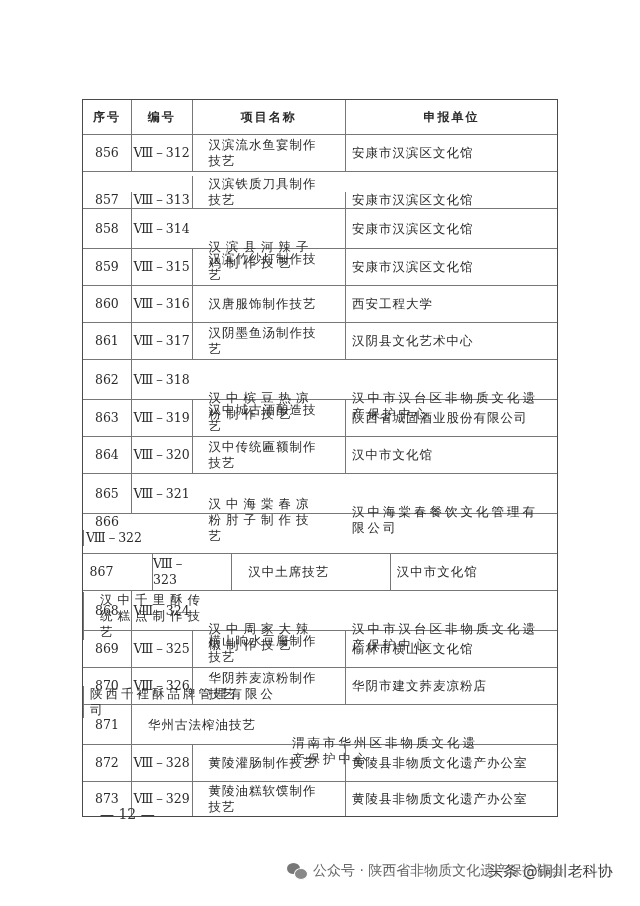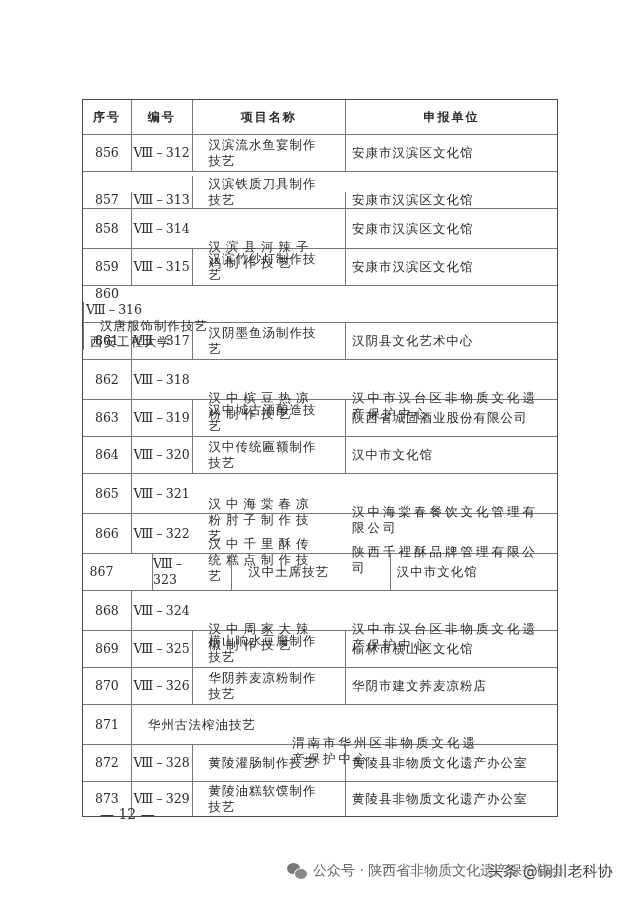--- a/index.html
+++ b/index.html
@@ -69,21 +69,21 @@
         <div class="cell c2">Ⅷ－314</div>
         <div class="cell c3 wrap">汉滨县河辣子鸡制作技艺</div>
         <div class="cell c4">安康市汉滨区文化馆</div>
       </div>
       <div class="row" style="height: 37px;">
         <div class="cell c1">859</div>
         <div class="cell c2">Ⅷ－315</div>
         <div class="cell c3">汉滨竹纱灯制作技艺</div>
         <div class="cell c4">安康市汉滨区文化馆</div>
       </div>
-      <div class="row" style="height: 37px; flex-direction: column;">
+      <div class="row" style="height: 37px;">
         <div class="cell c1">860</div>
         <div class="cell c2">Ⅷ－316</div>
         <div class="cell c3">汉唐服饰制作技艺</div>
         <div class="cell c4">西安工程大学</div>
       </div>
       <div class="row" style="height: 37px;">
         <div class="cell c1">861</div>
         <div class="cell c2">Ⅷ－317</div>
         <div class="cell c3">汉阴墨鱼汤制作技艺</div>
         <div class="cell c4">汉阴县文化艺术中心</div>
@@ -105,21 +105,21 @@
         <div class="cell c2">Ⅷ－320</div>
         <div class="cell c3">汉中传统匾额制作技艺</div>
         <div class="cell c4">汉中市文化馆</div>
       </div>
       <div class="row" style="height: 40px;">
         <div class="cell c1">865</div>
         <div class="cell c2">Ⅷ－321</div>
         <div class="cell c3 wrap">汉中海棠春凉粉肘子制作技艺</div>
         <div class="cell c4 wrap">汉中海棠春餐饮文化管理有限公司</div>
       </div>
-      <div class="row" style="height: 40px;">
+      <div class="row" style="height: 40px; flex-direction: column;">
         <div class="cell c1">866</div>
         <div class="cell c2">Ⅷ－322</div>
         <div class="cell c3 wrap">汉中千里酥传统糕点制作技艺</div>
         <div class="cell c4 wrap">陕西千裡酥品牌管理有限公司</div>
       </div>
       <div class="row" style="height: 37px; gap: 32px;">
         <div class="cell c1">867</div>
         <div class="cell c2">Ⅷ－323</div>
         <div class="cell c3">汉中土席技艺</div>
         <div class="cell c4">汉中市文化馆</div>

